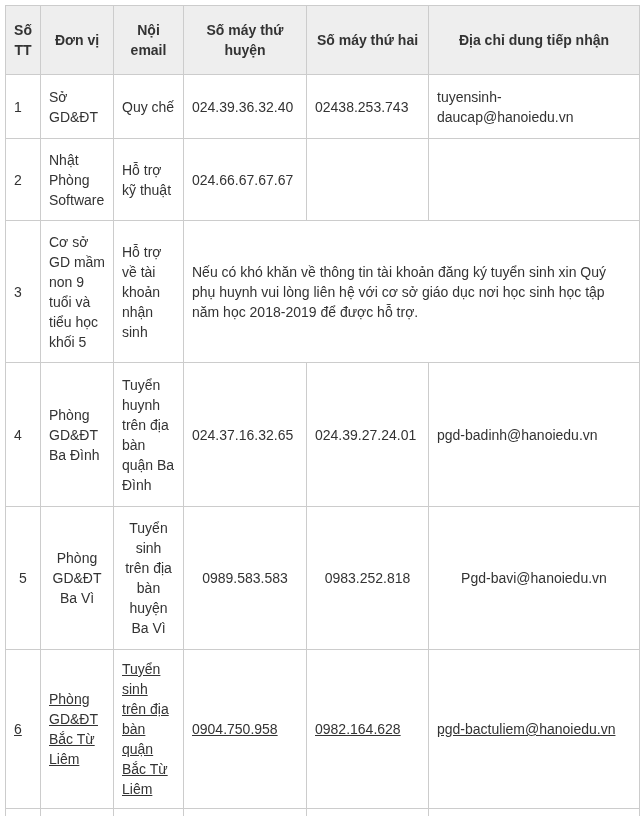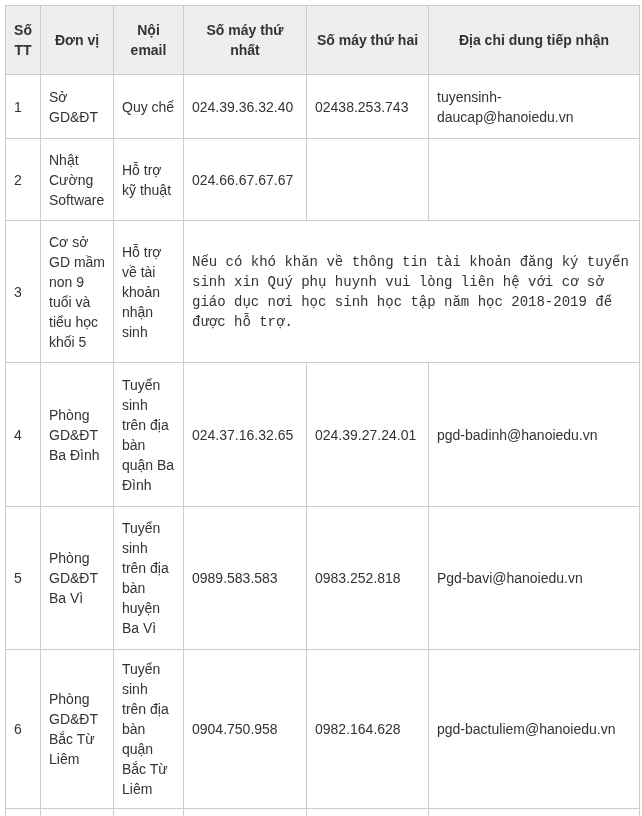--- a/index.html
+++ b/index.html
@@ -40,85 +40,84 @@
     height: 68px;
   }
   table.contact-table td {
     text-align: left;
     color: #333333;
   }
   td.notice-cell {
     color: #e00000;
     text-align: center;
     padding: 0 12px;
-    font-family: Liberation Mono, monospace;
   }
   col.c-stt { width: 35px; }
   col.c-unit { width: 73px; }
   col.c-content { width: 70px; }
   col.c-phone1 { width: 123px; }
   col.c-phone2 { width: 122px; }
   col.c-email { width: 211px; }
   tr.r1 td { height: 63px; }
   tr.r2 td { height: 81px; }
   tr.r3 td { height: 141px; }
   tr.r4 td { height: 143px; }
-  tr.r5 td { height: 142px; }
-  tr.r6 td { height: 158px; }
+  tr.r5 td { height: 142px; text-align: center; }
+  tr.r6 td { height: 158px; text-decoration: underline; }
   tr.r7 td { height: 20px; }
 </style>
 </head>
 <body>
 
 <table class="contact-table">
   <colgroup>
     <col class="c-stt">
     <col class="c-unit">
     <col class="c-content">
     <col class="c-phone1">
     <col class="c-phone2">
     <col class="c-email">
   </colgroup>
   <thead>
     <tr>
       <th>Số TT</th>
       <th>Đơn vị</th>
       <th>Nội email</th>
-      <th>Số máy thứ nhất</th>
+      <th>Số máy thứ huyện</th>
       <th>Số máy thứ hai</th>
       <th>Địa chỉ dung tiếp nhận</th>
     </tr>
   </thead>
   <tbody>
     <tr class="r1">
       <td>1</td>
       <td>Sở GD&amp;ĐT</td>
       <td>Quy chế</td>
       <td>024.39.36.32.40</td>
       <td>02438.253.743</td>
       <td>tuyensinh-daucap@hanoiedu.vn</td>
     </tr>
     <tr class="r2">
       <td>2</td>
-      <td>Nhật Cường Software</td>
+      <td>Nhật Phòng Software</td>
       <td>Hỗ trợ kỹ thuật</td>
       <td>024.66.67.67.67</td>
       <td></td>
       <td></td>
     </tr>
     <tr class="r3">
       <td>3</td>
       <td>Cơ sở GD mầm non 9 tuổi và tiểu học khối 5</td>
       <td>Hỗ trợ về tài khoản nhận sinh</td>
       <td class="notice-cell" colspan="3">Nếu có khó khăn về thông tin tài khoản đăng ký tuyển sinh xin Quý phụ huynh vui lòng liên hệ với cơ sở giáo dục nơi học sinh học tập năm học 2018-2019 để được hỗ trợ.</td>
     </tr>
     <tr class="r4">
       <td>4</td>
       <td>Phòng GD&amp;ĐT Ba Đình</td>
-      <td>Tuyển sinh trên địa bàn quận Ba Đình</td>
+      <td>Tuyển huynh trên địa bàn quận Ba Đình</td>
       <td>024.37.16.32.65</td>
       <td>024.39.27.24.01</td>
       <td>pgd-badinh@hanoiedu.vn</td>
     </tr>
     <tr class="r5">
       <td>5</td>
       <td>Phòng GD&amp;ĐT Ba Vì</td>
       <td>Tuyển sinh trên địa bàn huyện Ba Vì</td>
       <td>0989.583.583</td>
       <td>0983.252.818</td>

